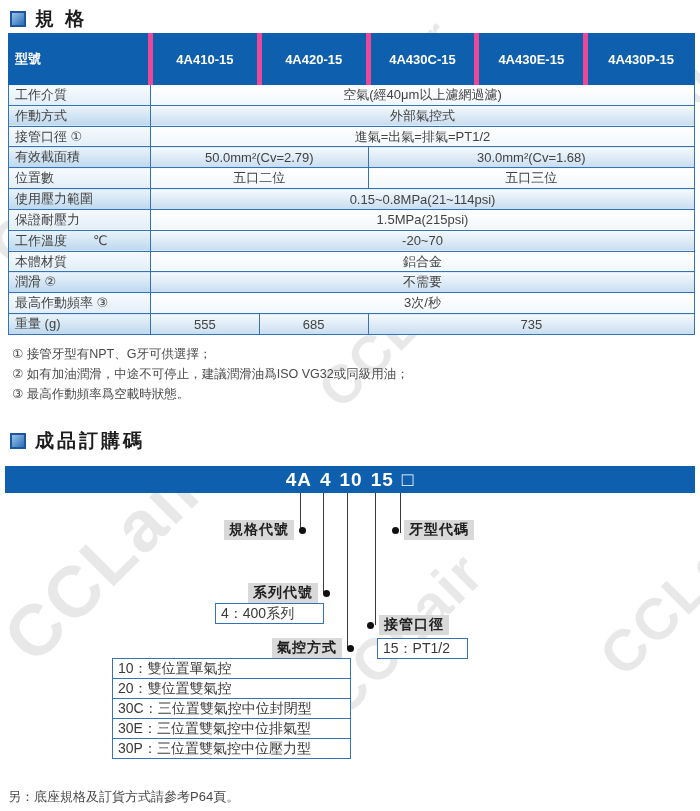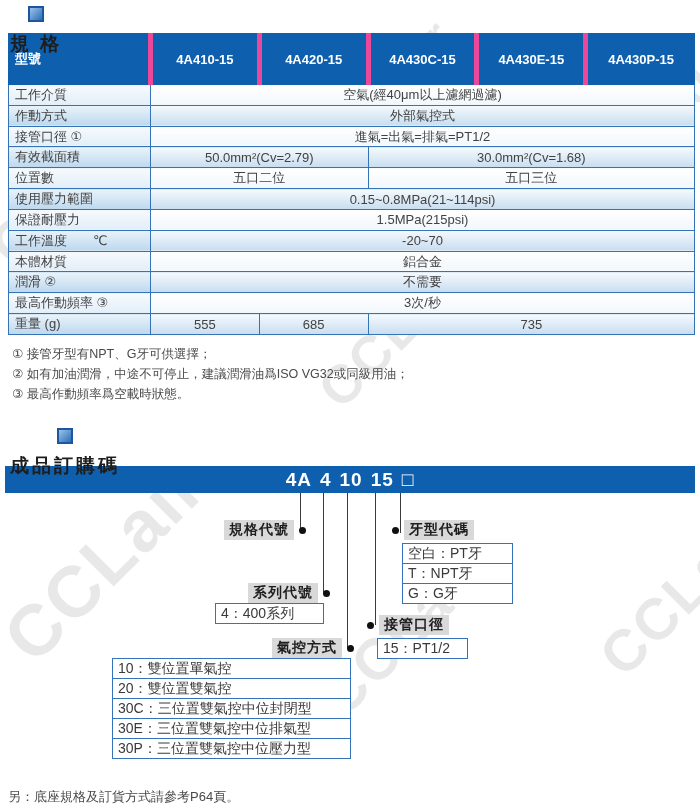--- a/index.html
+++ b/index.html
@@ -19,21 +19,21 @@
   .wm2{left:560px;top:90px;font-size:54px;}
   .wm3{left:300px;top:300px;font-size:54px;}
   .wm4{left:-20px;top:520px;font-size:72px;}
   .wm5{left:300px;top:600px;font-size:58px;}
   .wm6{left:580px;top:560px;font-size:58px;}
   .wm7{left:300px;top:60px;font-size:48px;}
 
   
   .sec-title{
     position:absolute;display:flex;align-items:center;gap:9px;
-    font-size:19px;font-weight:bold;color:#1d1d1d;z-index:3;letter-spacing:3px;flex-direction:column;
+    font-size:19px;font-weight:bold;color:#1d1d1d;z-index:3;letter-spacing:3px;
   }
   #title-spec{left:10px;top:6px;}
   #title-order{left:10px;top:428px;}
   .bullet-sq{
     width:12px;height:12px;flex:0 0 12px;
     background:linear-gradient(135deg,#9cc3e8 0%,#2a6db8 100%);
     border:2px solid #1c55a0;
   }
 
   
@@ -236,25 +236,20 @@
   </div>
   <div class="glabel" id="lab-port">
     <span class="dot"></span>
     <span class="tag">接管口徑</span>
   </div>
   <div class="glabel" id="lab-pilot">
     <span class="tag">氣控方式</span>
     <span class="dot"></span>
   </div>
 
-  <div class="optbox" id="box-thread">
-      <div class="opt">空白：PT牙</div>
-      <div class="opt">T：NPT牙</div>
-      <div class="opt">G：G牙</div>
-    </div>
   <div class="optbox" id="box-series">
       <div class="opt">4：400系列</div>
     </div>
   <div class="optbox" id="box-port">
       <div class="opt">15：PT1/2</div>
     </div>
   <div class="optbox" id="box-pilot">
       <div class="opt">10：雙位置單氣控</div>
       <div class="opt">20：雙位置雙氣控</div>
       <div class="opt">30C：三位置雙氣控中位封閉型</div>

